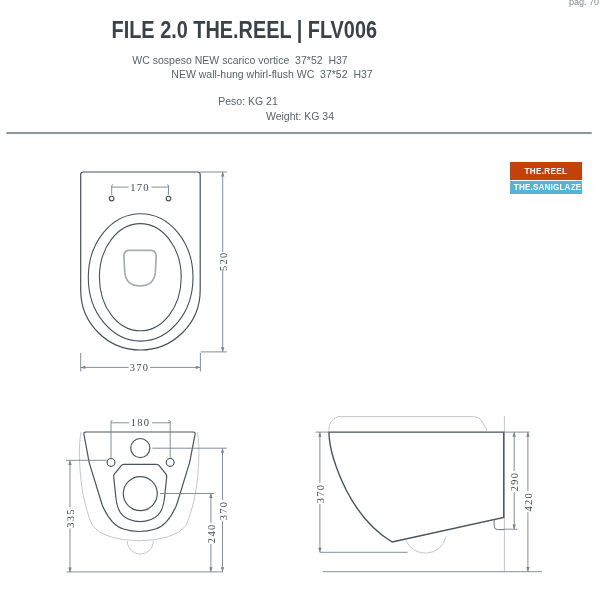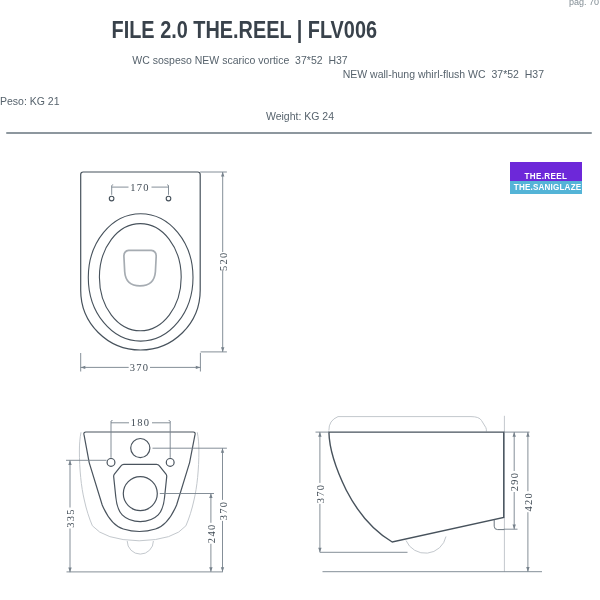--- a/index.html
+++ b/index.html
@@ -10,29 +10,29 @@
 <body>
 
 <div class="abs" style="top:-3.5px;right:1px;font-size:9px;color:#828d94;">pag. 70</div>
 
 <div class="abs" style="top:15.5px;left:0;width:488px;text-align:center;">
   <span id="ttl" style="display:inline-block;font-weight:bold;font-size:24px;color:#39424b;transform:scaleX(0.828);transform-origin:center;white-space:nowrap;">FILE 2.0 THE.REEL | FLV006</span>
 </div>
 
 <div class="abs" style="top:53.5px;left:0;width:480px;text-align:center;font-size:10.5px;color:#57636d;">WC sospeso NEW scarico vortice&nbsp; 37*52&nbsp; H37</div>
 
-<div class="abs" style="top:67.5px;left:0;width:544px;text-align:right;font-size:10.5px;color:#57636d;">NEW wall-hung whirl-flush WC&nbsp; 37*52&nbsp; H37</div>
+<div class="abs" style="top:67.5px;left:0;width:544px;text-align:center;font-size:10.5px;color:#57636d;">NEW wall-hung whirl-flush WC&nbsp; 37*52&nbsp; H37</div>
 
-<div class="abs" style="top:95px;left:0;width:496px;font-size:10.5px;color:#57636d;">Peso: KG 21</div>
+<div class="abs" style="top:95px;left:0;width:496px;text-align:center;font-size:10.5px;color:#57636d;">Peso: KG 21</div>
 
-<div class="abs" style="top:109.5px;left:0;width:600px;text-align:center;font-size:10.5px;color:#57636d;">Weight: KG 24</div>
+<div class="abs" style="top:109.5px;left:0;width:600px;text-align:center;font-size:10.5px;color:#57636d;">Weight: KG 34</div>
 
 <div class="abs" style="top:131.5px;left:5.5px;width:586px;height:2px;border-radius:1px;background:#8d979e;"></div>
 
-<div class="abs" style="top:162px;left:510.4px;width:71.8px;height:28px;background:#6d28d9;color:#fff;display:flex;align-items:center;justify-content:center;">
+<div class="abs" style="top:162px;left:510.4px;width:71.8px;height:18px;background:#c2410c;color:#fff;display:flex;align-items:center;justify-content:center;">
   <span id="b1" style="font-weight:bold;font-size:9px;line-height:1;transform:scaleX(0.9);transform-origin:center;letter-spacing:0.4px;">THE.REEL</span>
 </div>
 
 <div class="abs" style="top:180.7px;left:510.4px;width:71.8px;height:13.8px;background:#54b4d7;color:#fff;display:flex;align-items:center;">
   <span id="b2" style="font-weight:bold;font-size:9px;line-height:1;transform:scaleX(0.9);transform-origin:center;letter-spacing:0.2px;">THE.SANIGLAZE</span>
 </div>
 
 <svg class="abs" style="top:0;left:0;" width="600" height="600" viewBox="0 0 600 600" fill="none">
 
   <path d="M83.2,172 L197.7,172 Q200.2,172 200.2,174.5 L200.2,290.2 A59.75,59.8 0 0 1 80.7,290.2 L80.7,174.5 Q80.7,172 83.2,172 Z" stroke="#47525c" stroke-width="1.2"></path>

